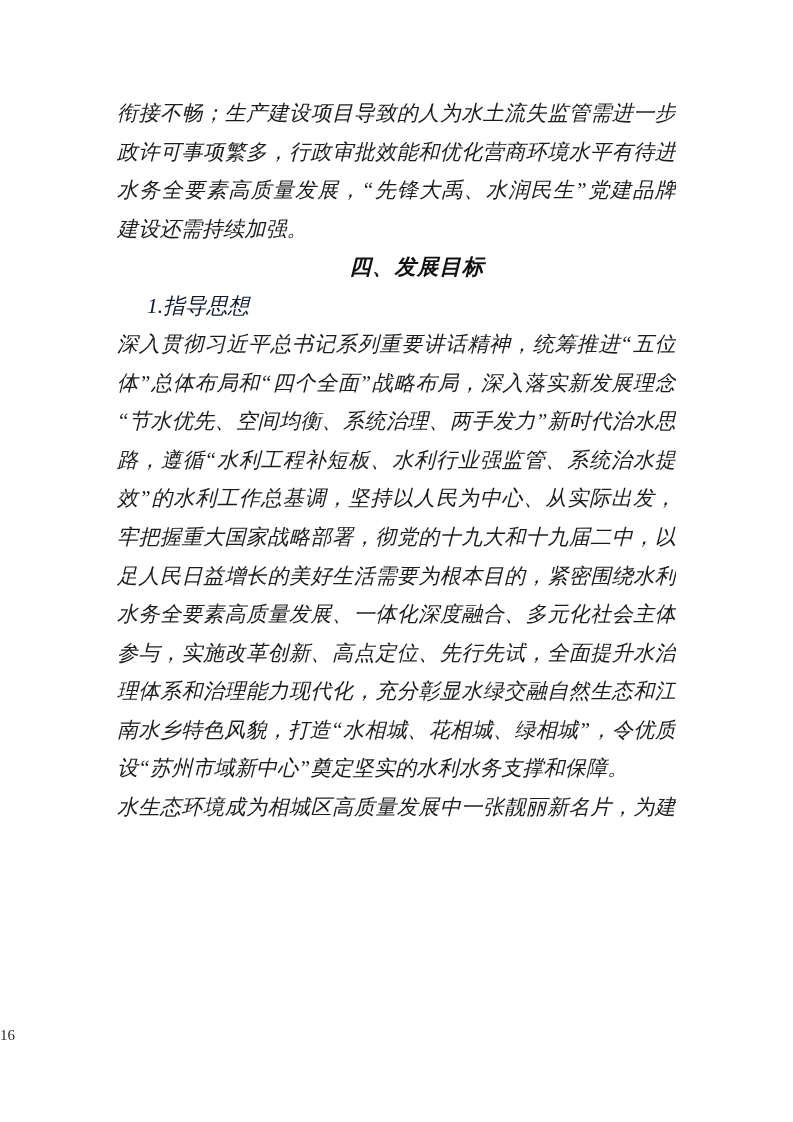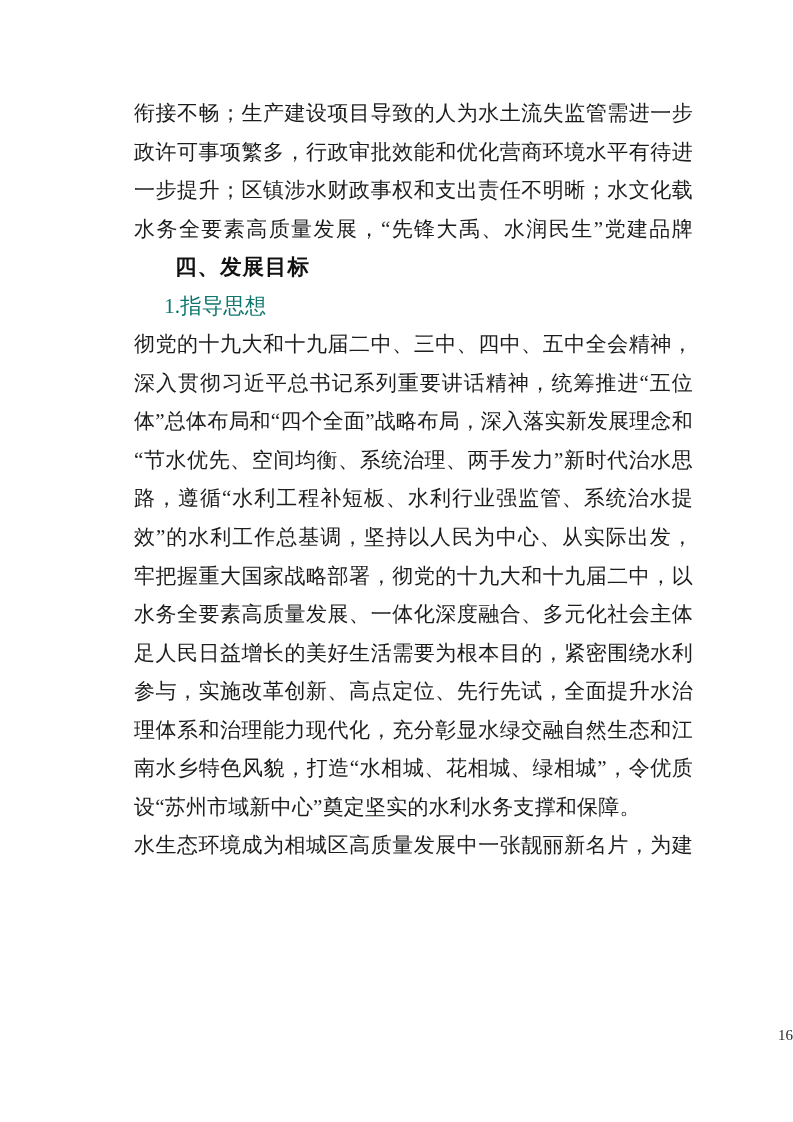--- a/index.html
+++ b/index.html
@@ -11,23 +11,24 @@
     position: relative;
     width: 793px;
     height: 1122px;
     background: #ffffff;
     overflow: hidden;
     font-family: "Liberation Serif", serif;
     color: #1c1c1c;
   }
   .text-area {
     position: absolute;
-    left: 134px;
+    left: 117px;
     top: 94px;
     width: 559px;
+    font-style: italic;
   }
   .bline {
     font-size: 21px;
     line-height: 38.55px;
     height: 38.55px;
     text-align: justify;
     text-align-last: justify;
     overflow: hidden;
     letter-spacing: 0.2px;
   }
@@ -40,62 +41,62 @@
   }
   .section-heading {
     font-family: "Liberation Sans", sans-serif;
     font-weight: bold;
     font-size: 21.5px;
     line-height: 38.55px;
     height: 38.55px;
     padding-left: 41px;
     color: #111111;
     letter-spacing: 1px;
+    text-align: center;
   }
   .sub-heading {
     font-size: 21.5px;
     line-height: 38.55px;
     height: 38.55px;
     padding-left: 30px;
-    color: #0f766e;
+    color: #0f172a;
   }
   .page-footer {
     position: absolute;
     left: 0;
     top: 1026px;
     width: 793px;
-    text-align: right;
+    text-align: left;
     font-size: 15px;
     line-height: 18px;
     color: #2a2a2a;
   }
 </style>
 </head>
 <body>
 
 <div class="page">
   <div class="text-area">
 
     <div class="bline">衔接不畅；生产建设项目导致的人为水土流失监管需进一步</div>
     <div class="bline">政许可事项繁多，行政审批效能和优化营商环境水平有待进</div>
-    <div class="bline">一步提升；区镇涉水财政事权和支出责任不明晰；水文化载</div>
     <div class="bline">水务全要素高质量发展，“先锋大禹、水润民生”党建品牌</div>
+    <div class="bline para-end">建设还需持续加强。</div>
 
     <div class="section-heading">四、发展目标</div>
     <div class="sub-heading">1.指导思想</div>
 
-    <div class="bline">彻党的十九大和十九届二中、三中、四中、五中全会精神，</div>
     <div class="bline">深入贯彻习近平总书记系列重要讲话精神，统筹推进“五位一</div>
     <div class="bline">体”总体布局和“四个全面”战略布局，深入落实新发展理念和</div>
     <div class="bline">“节水优先、空间均衡、系统治理、两手发力”新时代治水思</div>
     <div class="bline">路，遵循“水利工程补短板、水利行业强监管、系统治水提质</div>
     <div class="bline">效”的水利工作总基调，坚持以人民为中心、从实际出发，牢</div>
     <div class="bline">牢把握重大国家战略部署，彻党的十九大和十九届二中，以满</div>
+    <div class="bline">足人民日益增长的美好生活需要为根本目的，紧密围绕水利</div>
     <div class="bline">水务全要素高质量发展、一体化深度融合、多元化社会主体</div>
-    <div class="bline">足人民日益增长的美好生活需要为根本目的，紧密围绕水利</div>
     <div class="bline">参与，实施改革创新、高点定位、先行先试，全面提升水治</div>
     <div class="bline">理体系和治理能力现代化，充分彰显水绿交融自然生态和江</div>
     <div class="bline">南水乡特色风貌，打造“水相城、花相城、绿相城”，令优质</div>
     <div class="bline para-end">设“苏州市域新中心”奠定坚实的水利水务支撑和保障。</div>
     <div class="bline">水生态环境成为相城区高质量发展中一张靓丽新名片，为建</div>
 
   </div>
 
   <div class="page-footer">16</div>
 </div>

